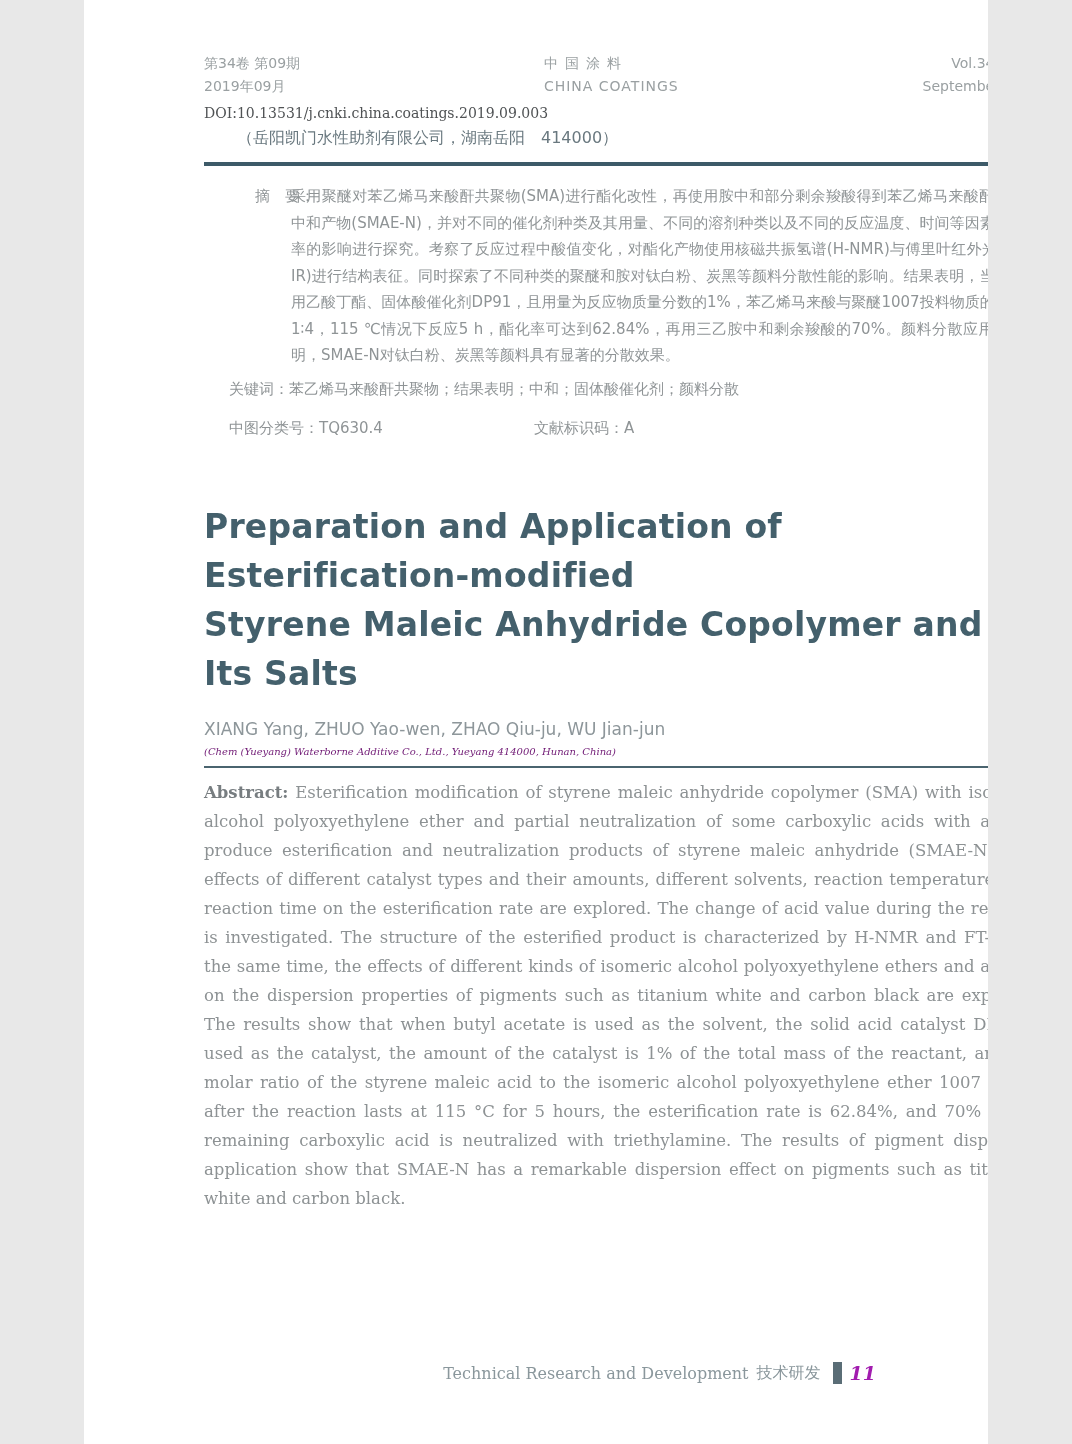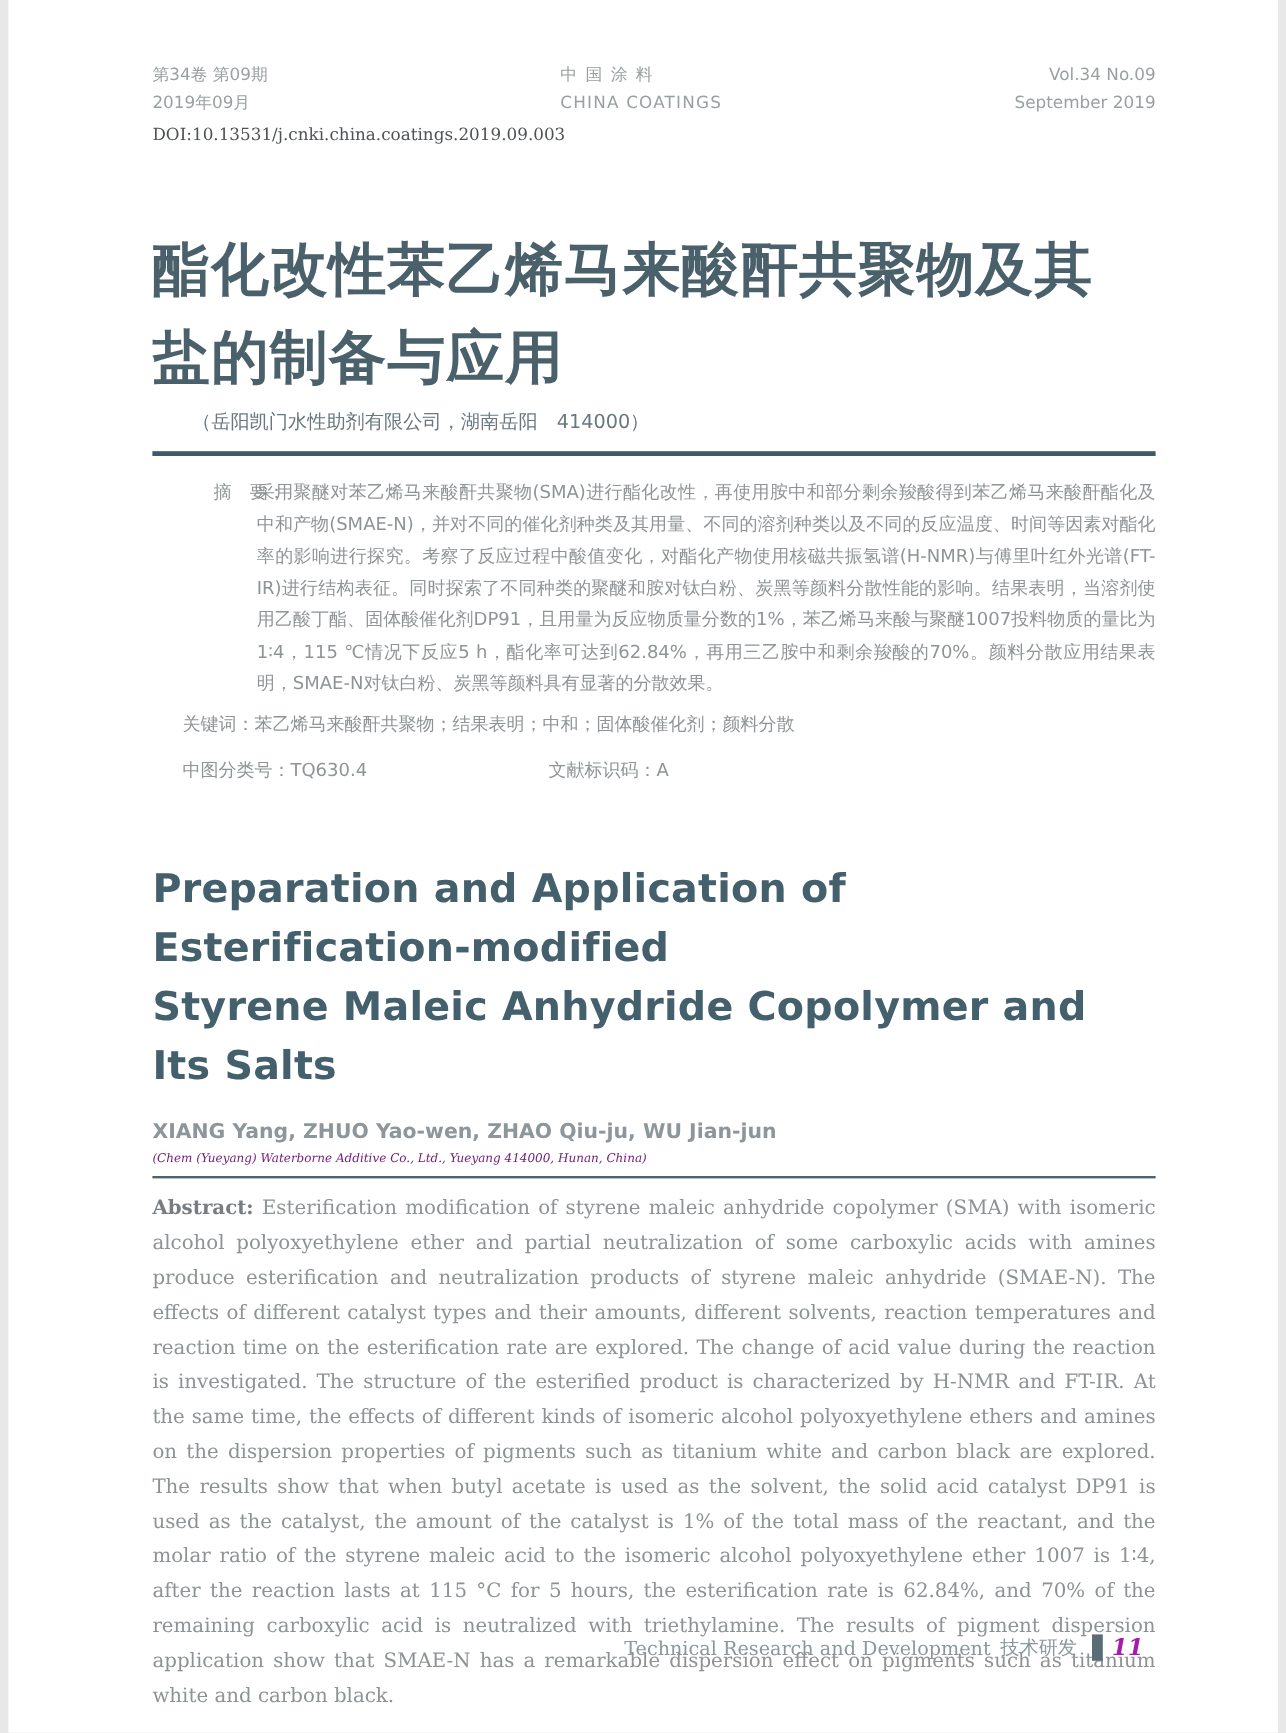--- a/index.html
+++ b/index.html
@@ -1,19 +1,19 @@
 <!DOCTYPE html>
 <html><head>
 <meta charset="utf-8">
 <style>
   * { margin: 0; padding: 0; box-sizing: border-box; }
   html, body { background: #e8e8e8; }
   .page {
     position: relative;
-    width: 1058px;
+    width: 904px;
     height: 1444px;
     margin: 0 auto;
     background: #ffffff;
     overflow: hidden;
     font-family: "DejaVu Sans", "Liberation Sans", sans-serif;
   }
   .content { position: absolute; left: 120px; width: 836px; top: 0; }
 
   
   .jheader {
@@ -57,21 +57,21 @@
 
   
   .title-en {
     margin-top: 64px;
     color: #44606c;
     font-size: 33px;
     font-weight: bold;
     line-height: 49px;
     letter-spacing: 0.2px;
   }
-  .authors-en { margin-top: 21px; color: #8d969a; font-size: 17px; font-weight: bold; }
+  .authors-en { margin-top: 21px; color: #8d969a; font-size: 17px; }
   .affil-en { margin-top: 7px; color: #701a75; font-size: 10px; font-style: italic; font-family: "DejaVu Serif", "Liberation Serif", serif; }
   .rule-thin-dark { margin-top: 9px; height: 2px; background: #4a646f; }
   .abstract-en {
     margin-top: 10px;
     color: #8d9294;
     font-size: 16.5px;
     line-height: 29px;
     text-align: justify;
     font-family: "DejaVu Serif", "Liberation Serif", serif;
   }
@@ -107,24 +107,20 @@
         <div class="cn">中国涂料</div>
         <div>CHINA COATINGS</div>
       </div>
       <div class="col-right">
         <div>Vol.34 No.09</div>
         <div>September 2019</div>
       </div>
     </div>
     <div class="doi-line">DOI:10.13531/j.cnki.china.coatings.2019.09.003</div>
 
-    <h1 class="title-cn">
-      <div>酯化改性苯乙烯马来酸酐共聚物及其</div>
-      <div>盐的制备与应用</div>
-    </h1>
 
     <div class="affil-cn">（岳阳凯门水性助剂有限公司，湖南岳阳　414000）</div>
     <div class="rule-thick"></div>
 
     <div class="abstract-cn">
       <p class="hang">
         <span class="lbl">摘　要：</span>
         <span>采用聚醚对苯乙烯马来酸酐共聚物(SMA)进行酯化改性，再使用胺中和部分剩余羧酸得到苯乙烯马来酸酐酯化及中和产物(SMAE-N)，并对不同的催化剂种类及其用量、不同的溶剂种类以及不同的反应温度、时间等因素对酯化率的影响进行探究。考察了反应过程中酸值变化，对酯化产物使用核磁共振氢谱(H-NMR)与傅里叶红外光谱(FT-IR)进行结构表征。同时探索了不同种类的聚醚和胺对钛白粉、炭黑等颜料分散性能的影响。结果表明，当溶剂使用乙酸丁酯、固体酸催化剂DP91，且用量为反应物质量分数的1%，苯乙烯马来酸与聚醚1007投料物质的量比为1∶4，115 ℃情况下反应5 h，酯化率可达到62.84%，再用三乙胺中和剩余羧酸的70%。颜料分散应用结果表明，SMAE-N对钛白粉、炭黑等颜料具有显著的分散效果。</span>
       </p>
     </div>

